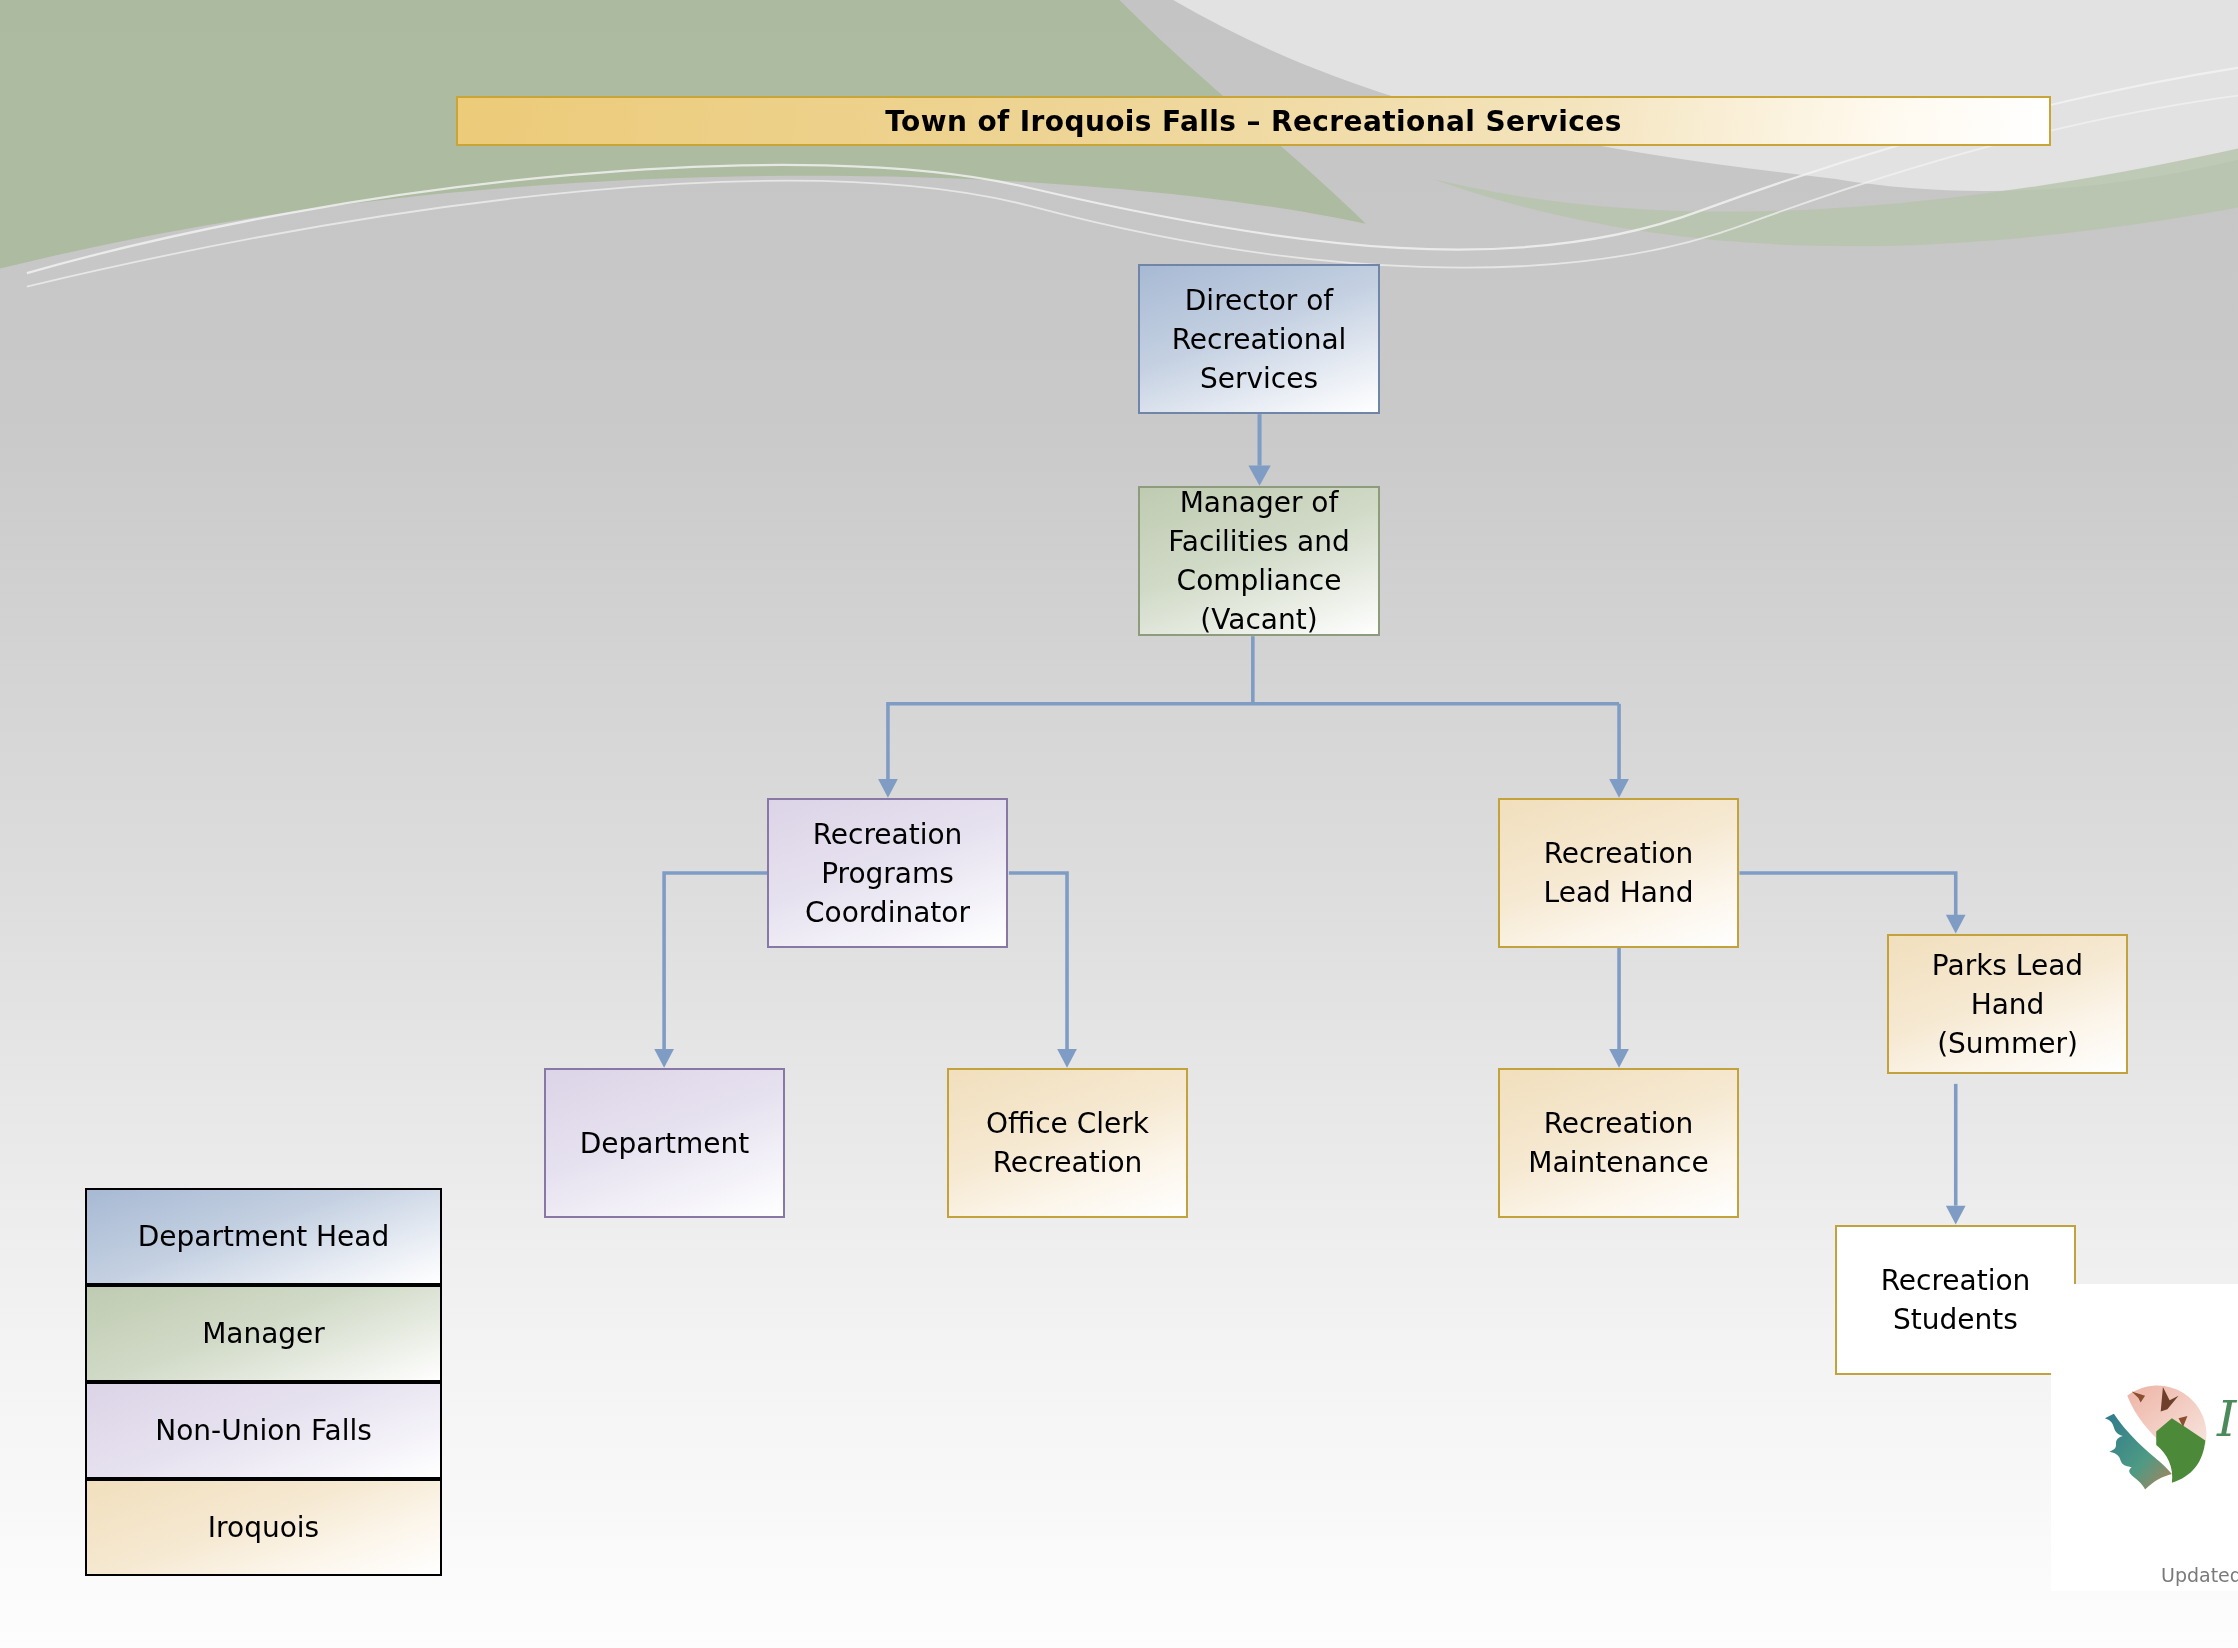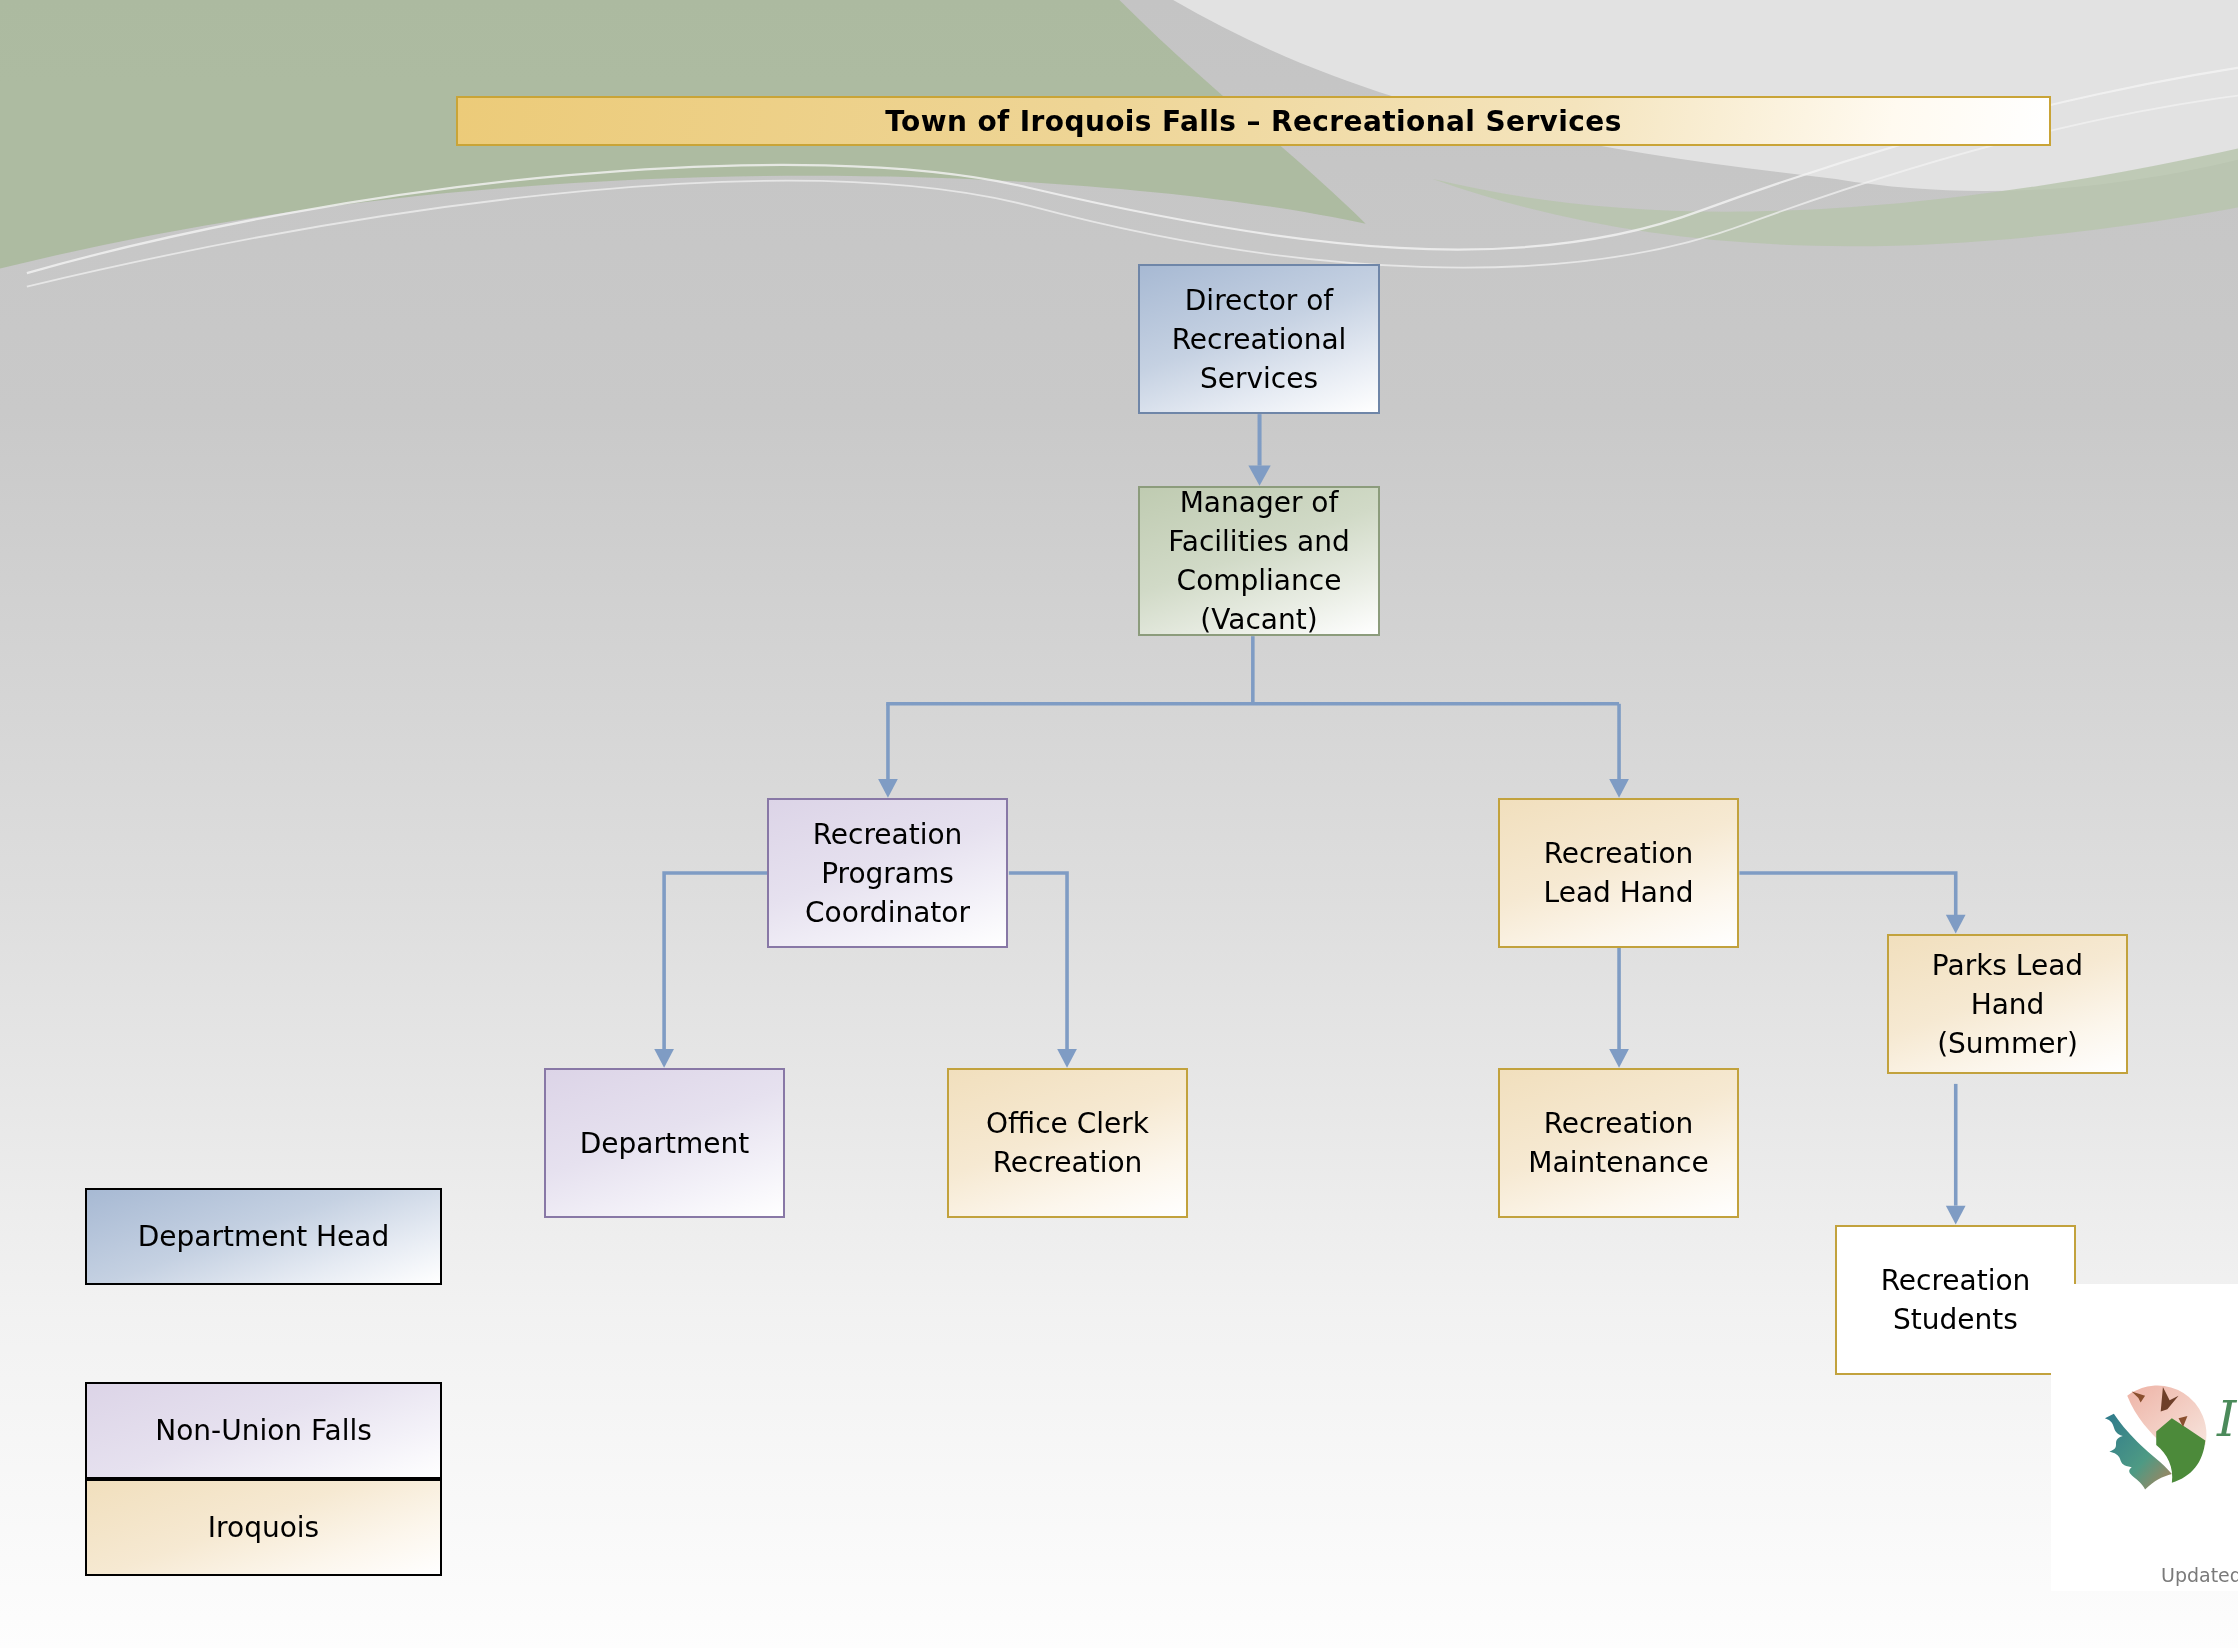--- a/index.html
+++ b/index.html
@@ -119,20 +119,23 @@
 </div>
 <div class="box plain" style="left:1835px; top:1225px; width:241px; height:150px;">
   <span>Recreation
 Students</span>
 </div>
 
 <div class="legend">
   <div class="legend-item head" style="top:0;">
     <span>Department Head</span>
   </div>
+  <div class="legend-item mgr" style="top:97px;">
+    <span>Manager</span>
+  </div>
   <div class="legend-item nonunion" style="top:194px;">
     <span>Non-Union Falls</span>
   </div>
   <div class="legend-item union" style="top:291px;">
     <span>Iroquois</span>
   </div>
 </div>
 
 <div class="logo-panel">
   <svg class="logo-mark" viewBox="0 0 260 260">

